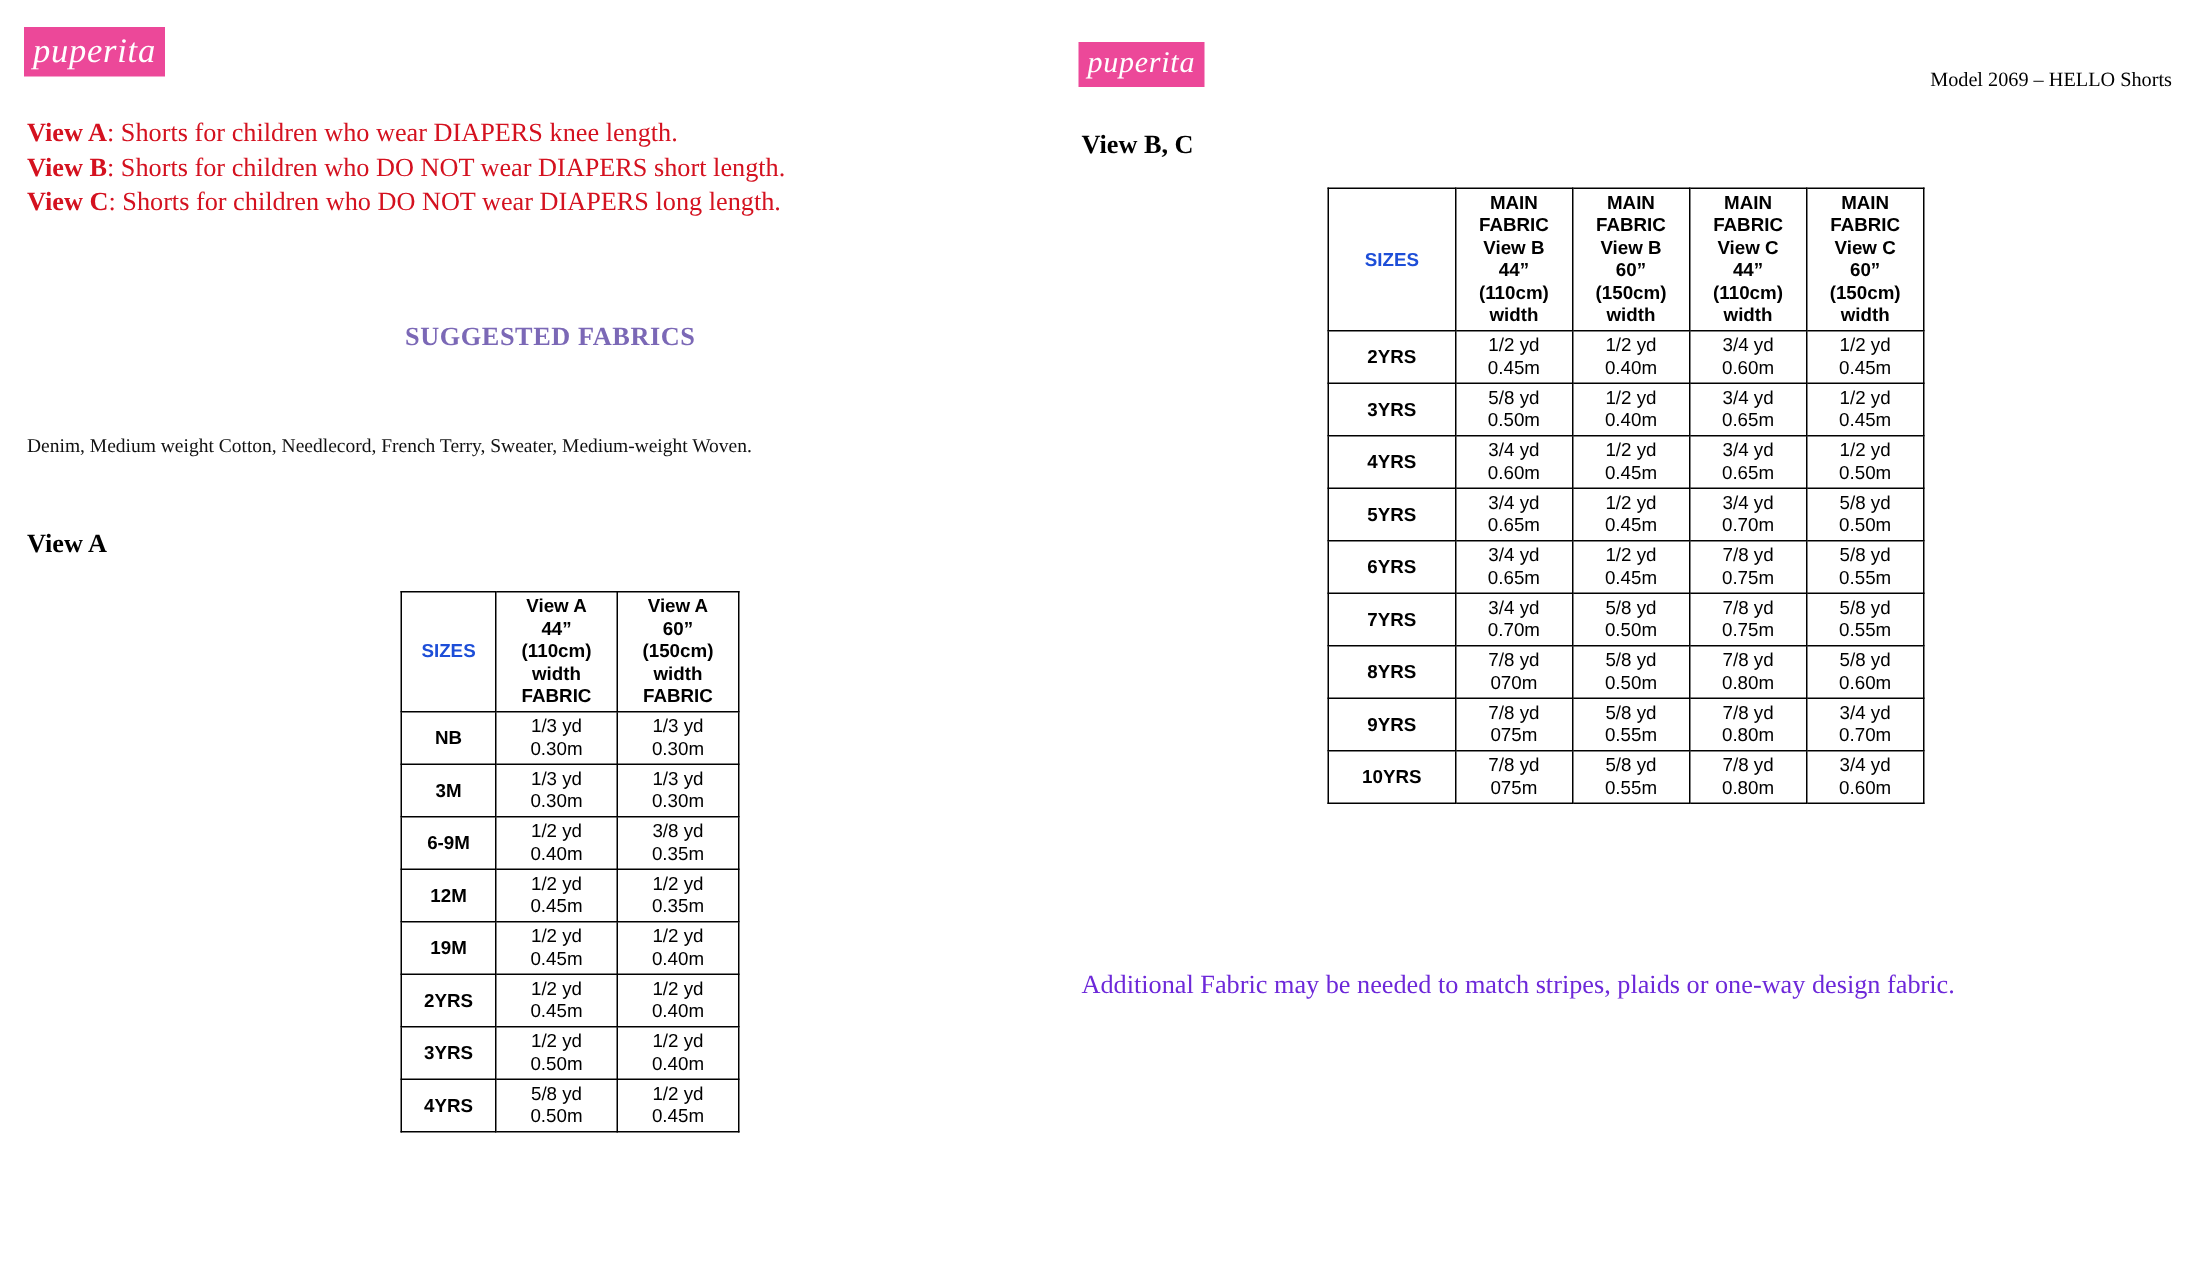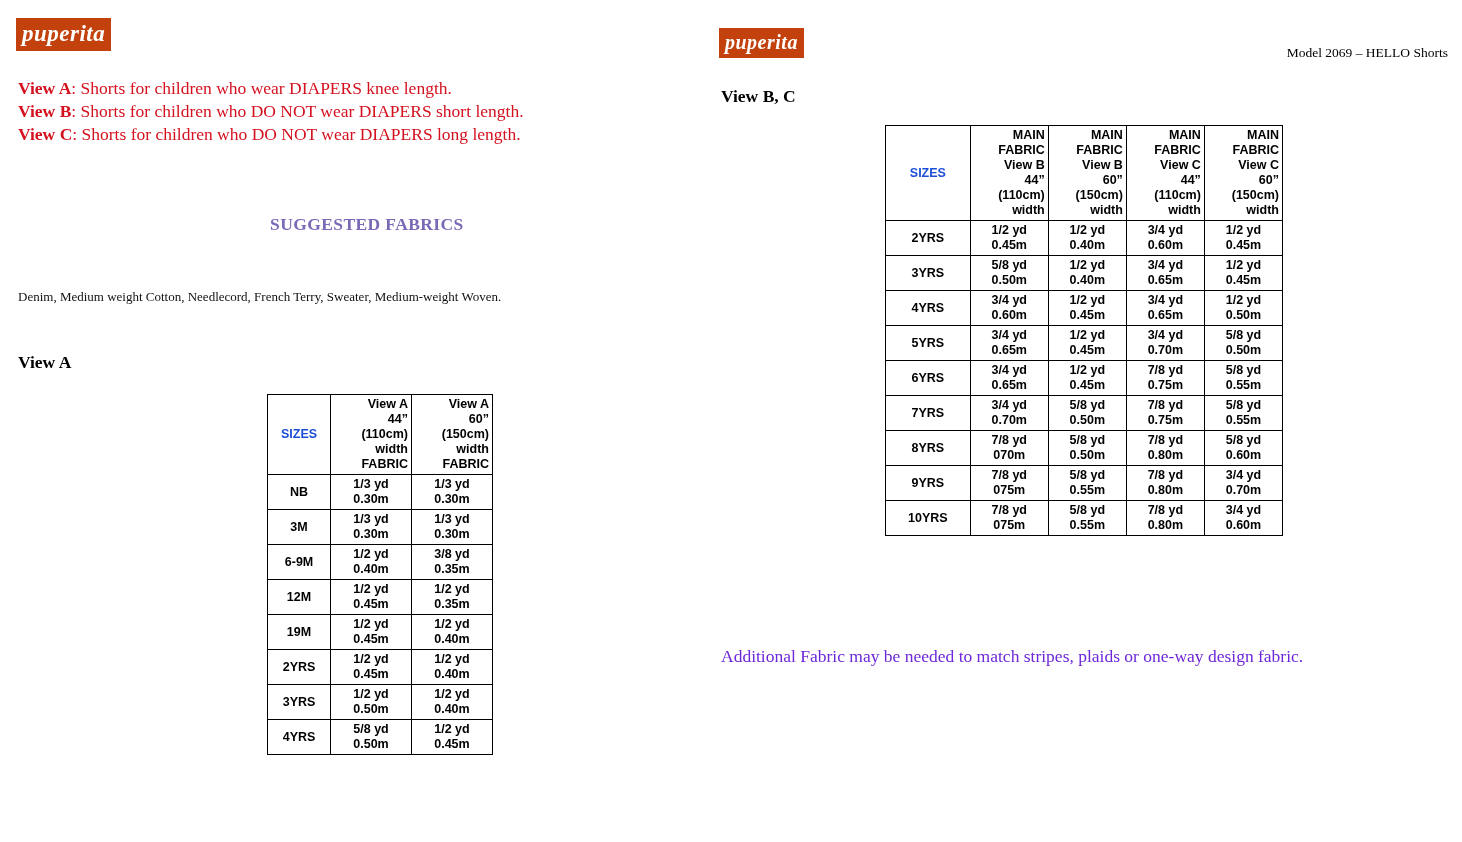--- a/index.html
+++ b/index.html
@@ -15,25 +15,25 @@
     color: #000000;
     overflow: hidden;
   }
   .page {
     position: absolute;
     inset: 0;
   }
   
   .logo {
     display: inline-block;
-    background: #c2410c;
+    background: #ec4899;
     color: #ffffff;
     font-family: "Liberation Serif", serif;
     font-style: italic;
-    font-weight: 700;
+    font-weight: 400;
     letter-spacing: 0.5px;
     line-height: 1;
     padding: 4px 6px 6px 6px;
     white-space: nowrap;
   }
   #logo-left {
     position: absolute;
     left: 16px;
     top: 18px;
     font-size: 23px;
@@ -118,27 +118,26 @@
     padding: 2px 3px;
   }
   table.fabric-table th.sizes-head {
     color: #1d4ed8;
     font-size: 12.5px;
     font-weight: 700;
   }
   table.fabric-table th.col-head {
     font-weight: 700;
     color: #000;
-    text-align: right;
   }
   table.fabric-table td.size-cell {
     font-weight: 700;
   }
   table.fabric-table td.val-cell {
-    font-weight: 700;
+    font-weight: 400;
   }
   table.fabric-table td.val-cell .yd,
   table.fabric-table td.val-cell .m {
     display: block;
   }
   #table-view-a {
     left: 267px;
     top: 394px;
     width: 226px;
   }

